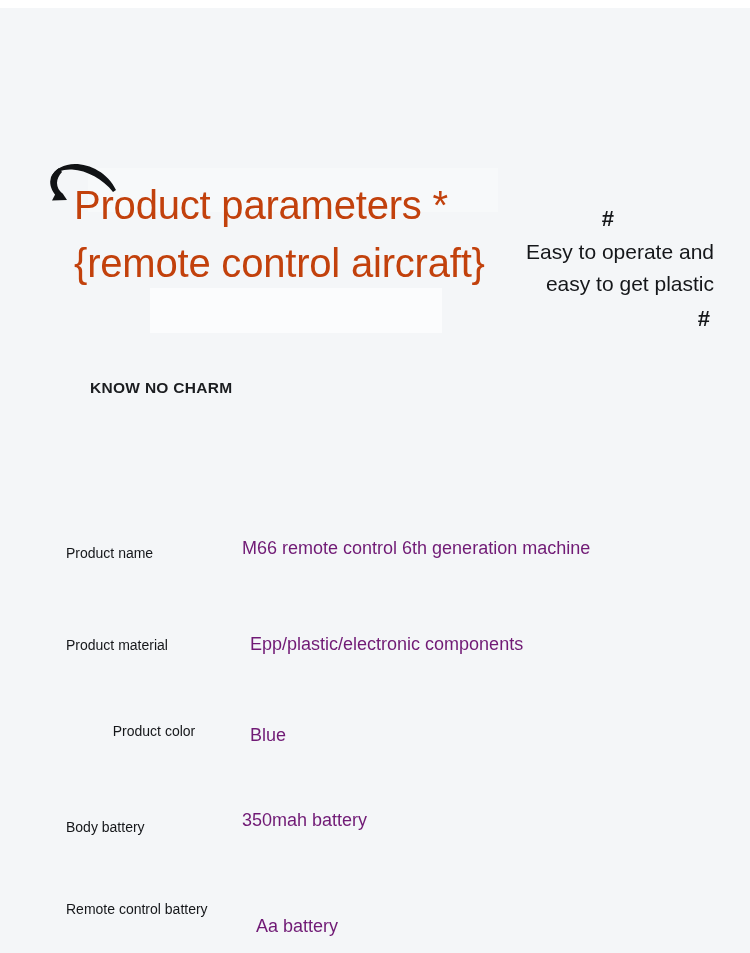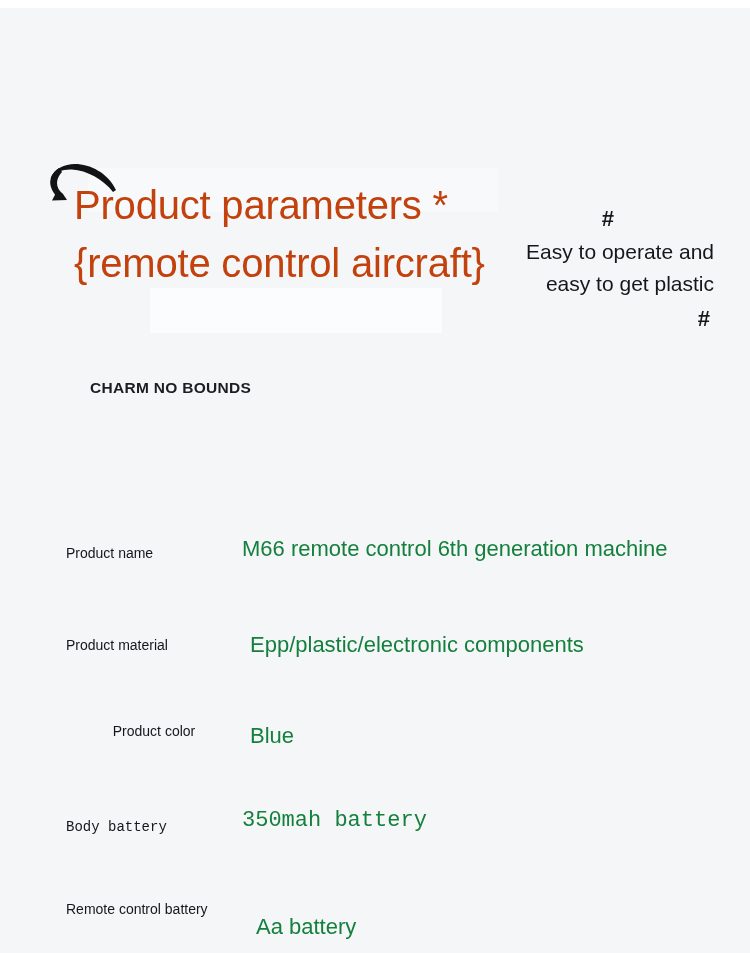--- a/index.html
+++ b/index.html
@@ -134,37 +134,37 @@
     width: 242px;
     padding-left: 66px;
     box-sizing: border-box;
     font-size: 14px;
     line-height: 31px;
     color: #15171a;
     font-weight: 400;
   }
   .spec-value {
     flex: 1;
-    font-size: 22px;
+    font-size: 18px;
     line-height: 29px;
-    color: #15803d;
+    color: #701a75;
     font-weight: 400;
     padding-right: 62px;
   }
 
   
   .row-0  { height: 90px; padding-top: 94px; }
   .row-0 .spec-label { padding-top: 4px; }
   .row-1  { height: 86px; padding-top: 6px; }
   .row-1 .spec-label { padding-top: 0px; }
   .row-1 .spec-value { padding-left: 8px; }
   .row-2  { height: 90px; padding-top: 0px; }
   .row-2 .spec-label { padding-top: 0px; text-align: center; }
   .row-2 .spec-value { padding-left: 8px; padding-top: 5px; }
-  .row-3  { height: 88px; padding-top: 0px; font-family: Liberation Mono, monospace; }
+  .row-3  { height: 88px; padding-top: 0px; }
   .row-3 .spec-label { padding-top: 6px; }
   .row-3 .spec-value { padding-top: 0px; }
   .row-4  { height: 80px; padding-top: 0px; }
   .row-4 .spec-label { padding-top: 0px; }
   .row-4 .spec-value { padding-left: 14px; padding-top: 18px; }
 </style>
 </head>
 <body>
 
 <div id="page">
@@ -181,21 +181,21 @@
                  C9 12, 17 9, 26 9.5 C41 10.5, 57 19, 67 32 Z" fill="#111315"></path>
         <path d="M5 17 C7 13, 10 10, 13 8 L16 12 C13 15, 11 19, 11 23
                  C11 27, 13 31, 17 34 L12 38 C7 33, 4 27, 4.2 21.5 Z" fill="#111315"></path>
         <path d="M17 34 L21 40 L6 40.5 L11 31 Z" fill="#111315"></path>
       </svg>
     </div>
 
     <div class="headline">Product parameters * {remote control aircraft}</div>
 
     <div class="tagline">
-      <div>CHARM NO BOUNDS</div>
+      <div>KNOW NO CHARM</div>
     </div>
 
     <div class="promo">
       <div class="promo-hash top">#</div>
       <div class="promo-text">Easy to operate and easy to get plastic</div>
       <div class="promo-hash bottom">#</div>
     </div>
 
   </div>
 

